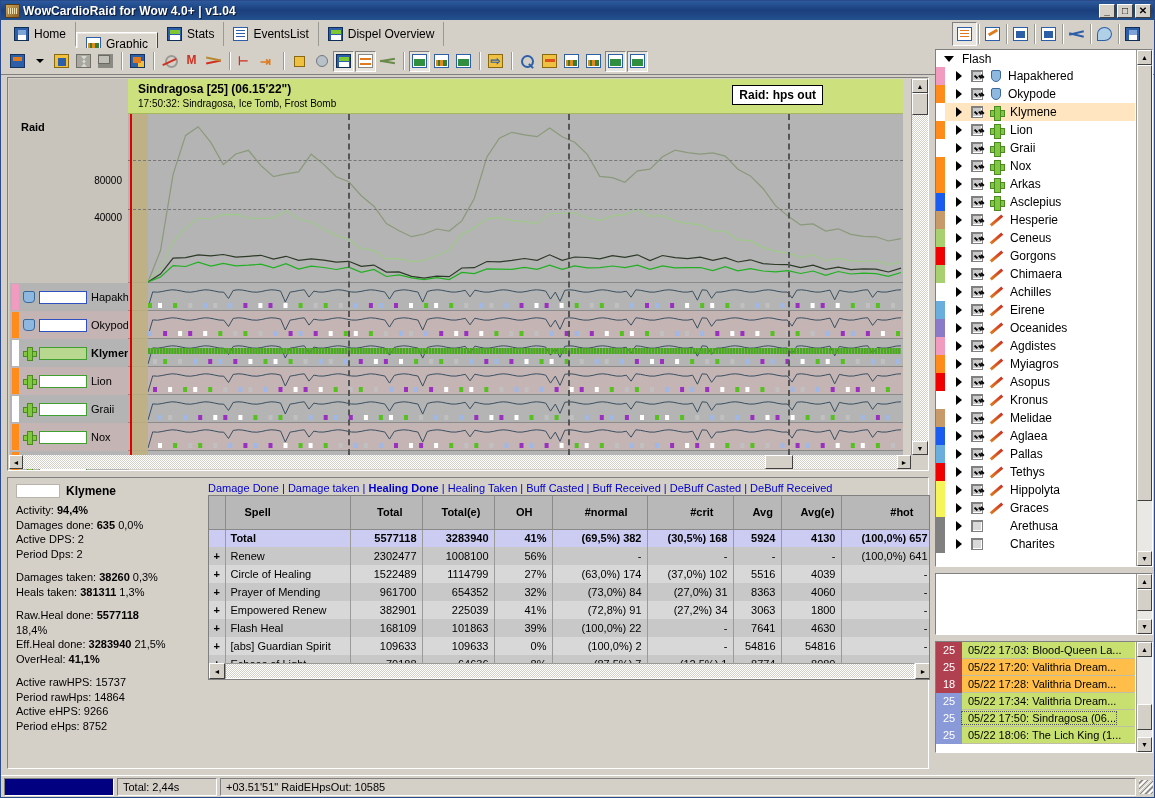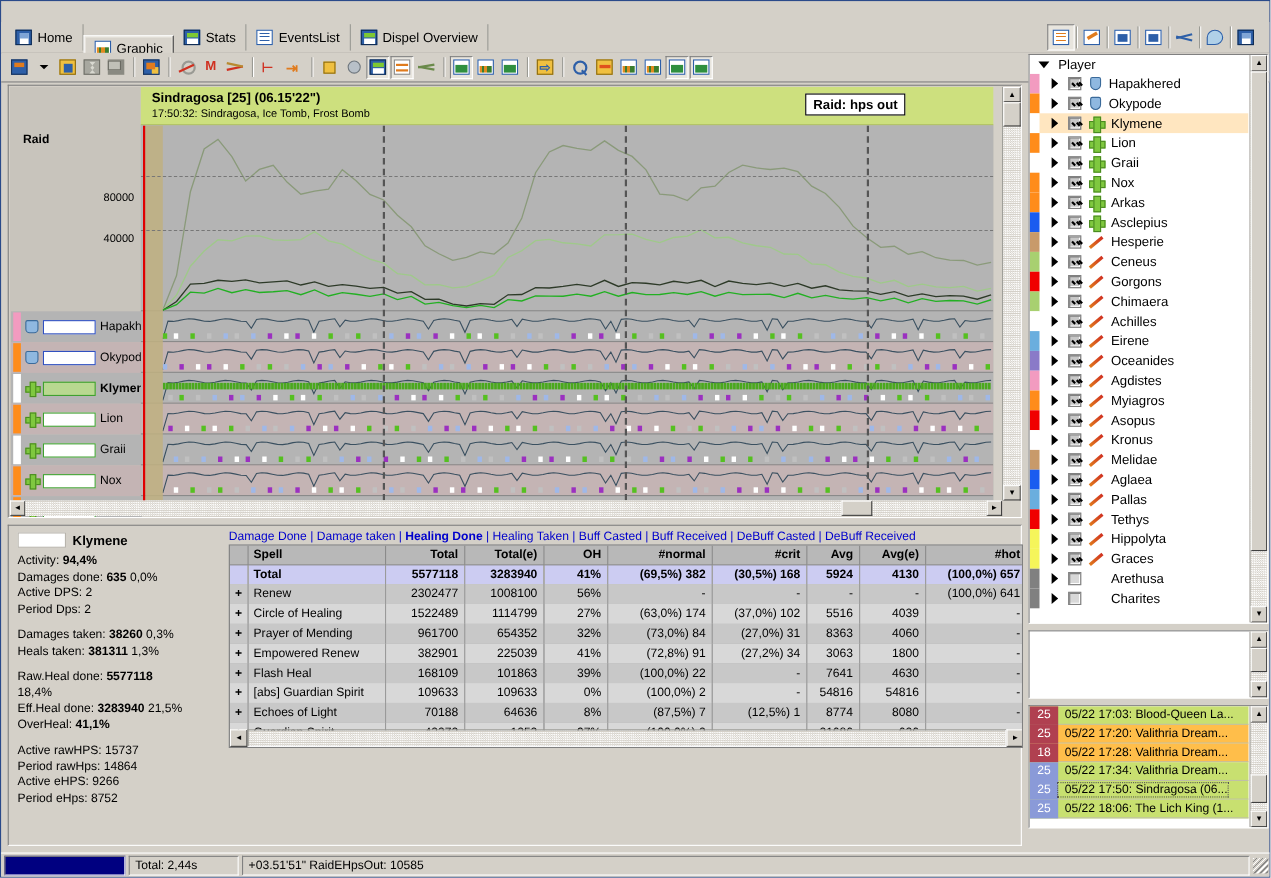--- a/index.html
+++ b/index.html
@@ -231,21 +231,21 @@
   .filterbar .sep{color:#0000cc;}
   .filterbar .cur{font-weight:bold;}
   .nofilter{font-weight:bold;font-size:11px;margin-bottom:5px;}
   .tablewrap{
     border:1px solid #808080; background:#c0c0c0; width:722px; height:185px;
     overflow:hidden; position:relative;
   }
   table.dt{border-collapse:collapse;font-size:11px;width:722px;table-layout:fixed;}
   table.dt th{
     background:#b8b8b8;border-right:1px solid #8a8a8a;border-bottom:1px solid #8a8a8a;
-    font-weight:bold;height:17px;padding:0 5px;text-align:right;font-size:11px;
+    font-weight:bold;height:33px;padding:0 19px;text-align:right;font-size:11px;
   }
   table.dt th.l{text-align:left;}
   table.dt td{
     border-right:1px solid #9a9a9a;height:18px;padding:0 5px;text-align:right;
     background:#c8c8c8;white-space:nowrap;overflow:hidden;
   }
   table.dt td.l{text-align:left;}
   table.dt tr.total td{background:#ccccf2;font-weight:bold;}
   table.dt tr.alt td{background:#d8d8d8;}
   table.dt td.plus{text-align:center;padding:0;width:16px;font-weight:bold;}
@@ -310,20 +310,35 @@
     display:flex;align-items:center;padding:0 5px;font-size:11px;}
   .sb-prog{width:110px;background:#000080;}
   .sb-grip{margin-left:auto;width:14px;height:14px;
     background:repeating-linear-gradient(135deg,#fff 0 1px,#d4d0c8 1px 2px,#888 2px 3px,#d4d0c8 3px 4px);}
 </style>
 </head>
 <body>
 
 <div id="app">
 
+  <div class="titlebar">
+    <div class="title-icon"></div>
+    <div class="title-text">WowCardioRaid for Wow 4.0+ | v1.04</div>
+    <div class="winbtns">
+      <div class="winbtn">
+          <span class="gl">_</span>
+        </div>
+      <div class="winbtn">
+          <span class="gl">□</span>
+        </div>
+      <div class="winbtn">
+          <span class="gl">✕</span>
+        </div>
+    </div>
+  </div>
 
   <div class="tabstrip">
     <div class="tab">
       <span class="tab-ico ico-book"></span>
       <span>Home</span>
     </div>
     <div class="tab active">
       <span class="tab-ico ico-graph"></span>
       <span>Graphic</span>
     </div>
@@ -1402,21 +1417,21 @@
         </div>
       </div>
     </div>
   </div>
 
   <div class="rightpanel">
 
     <div class="listbox playerlist">
       <div class="pl-head">
         <span class="tri"></span>
-        <span>Player</span>
+        <span>Flash</span>
       </div>
       <div id="player-rows" style="position:absolute;left:0;right:17px;top:17px;bottom:0;overflow:hidden;">
           <div class="prow">
             <span class="p-color" style="background:#f29bc0"></span>
             <span class="tri-r p-tri"></span>
             <span class="p-cb on"></span>
             <span class="p-role role-mana"></span>
             <span class="p-name">Hapakhered</span>
           </div>
           <div class="prow">

